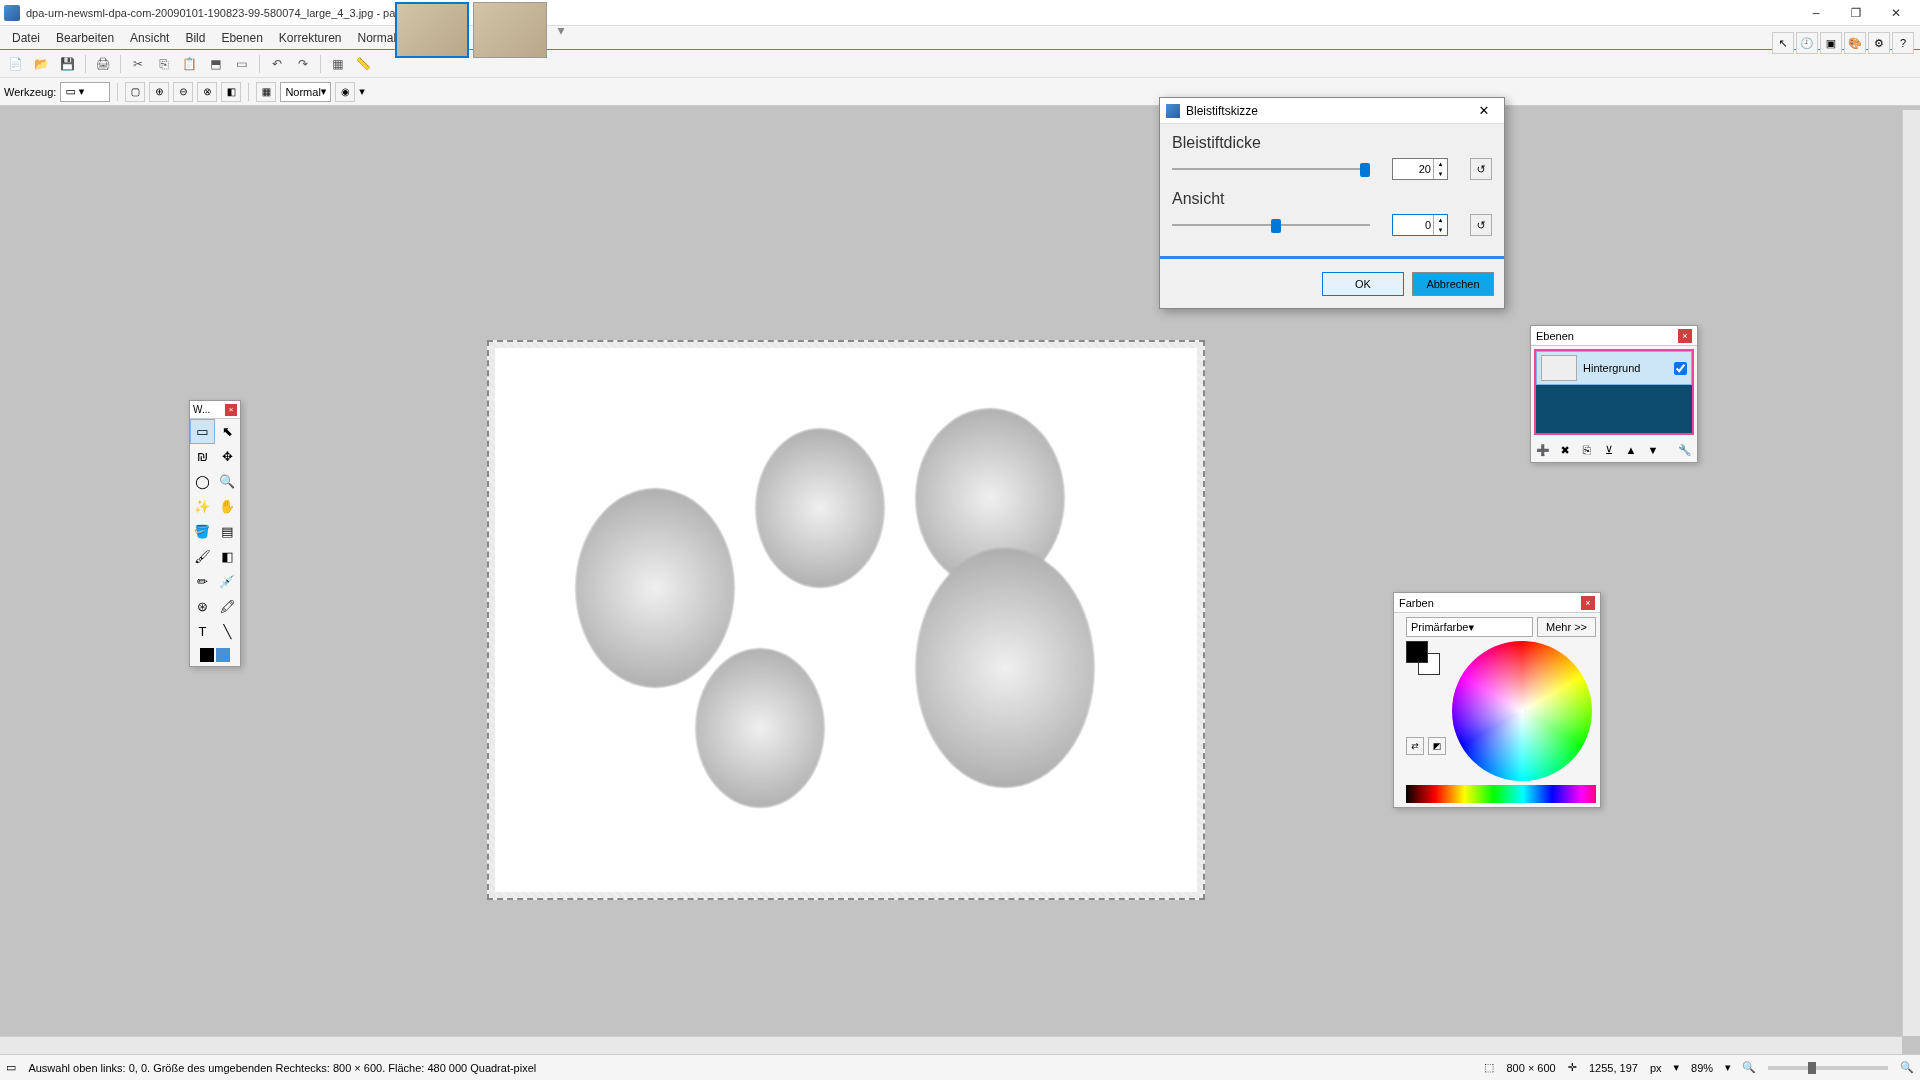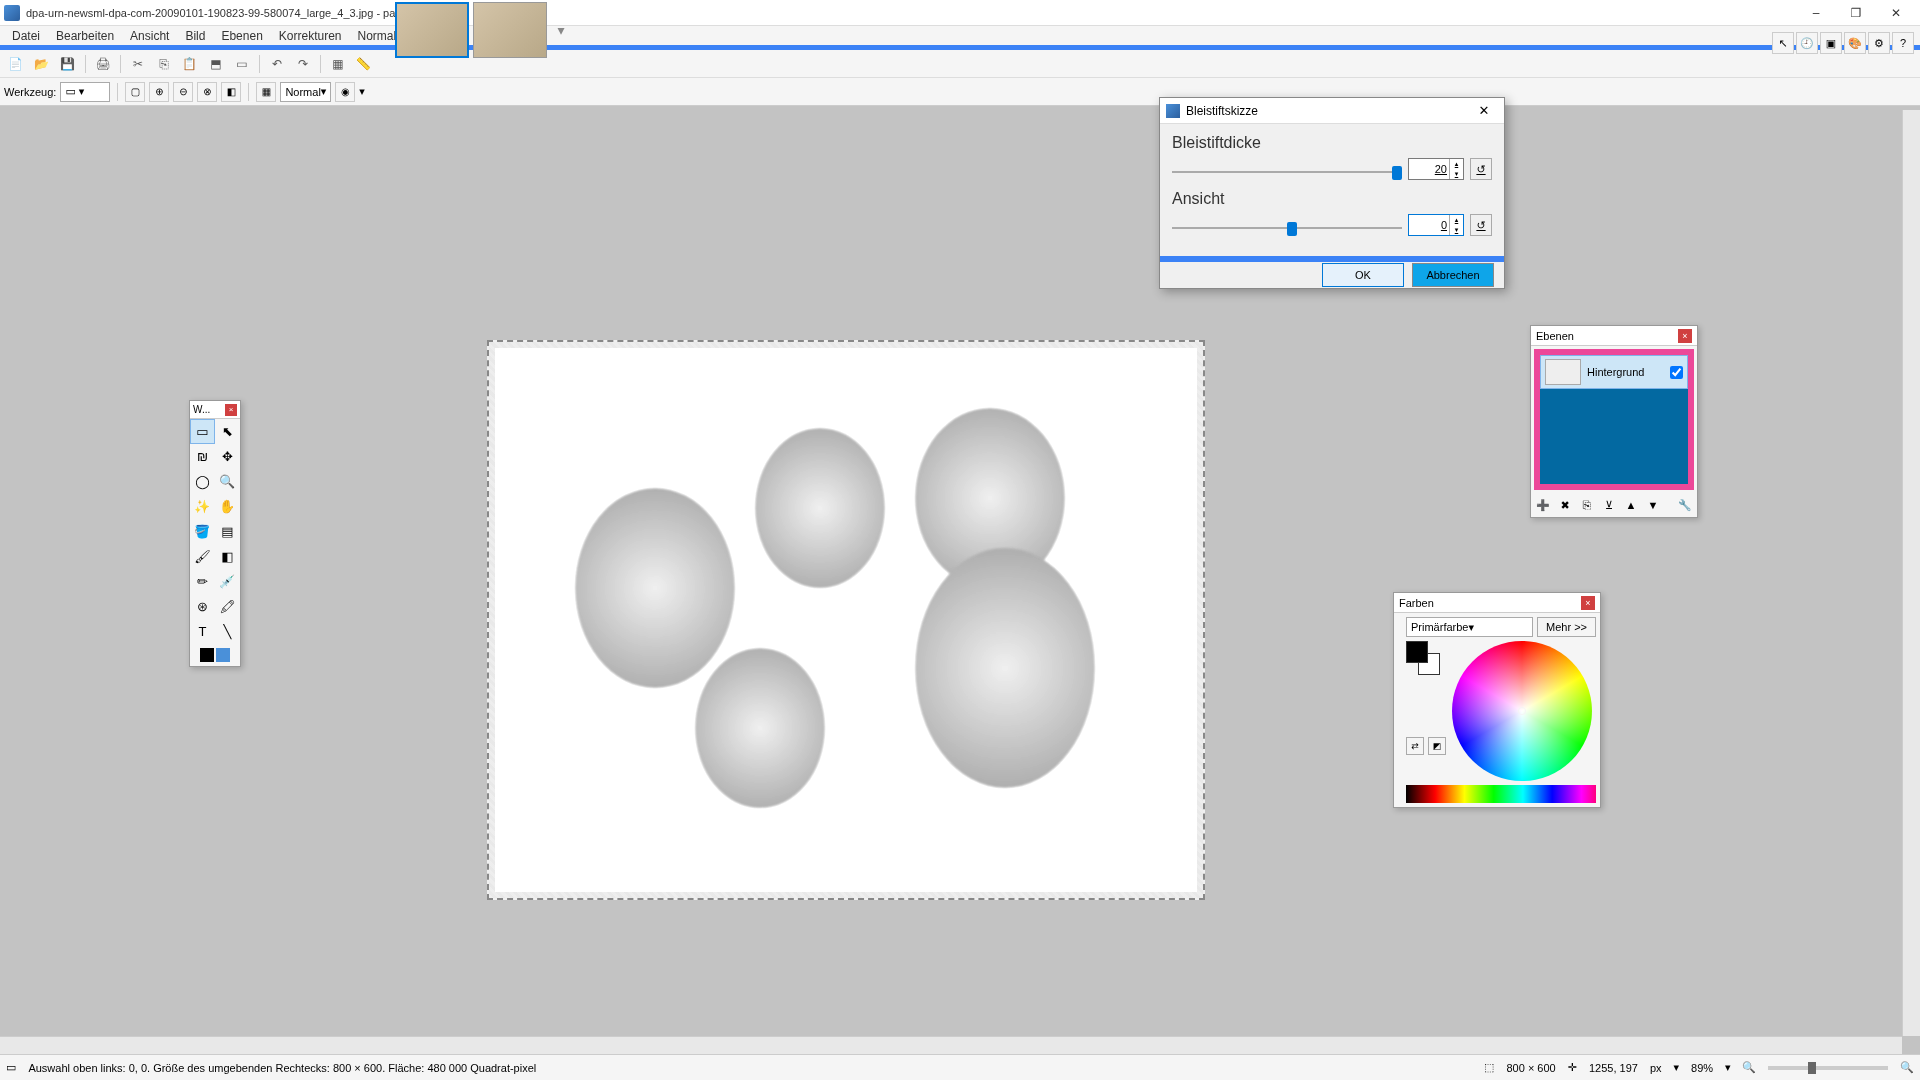--- a/index.html
+++ b/index.html
@@ -5,21 +5,21 @@
 * { margin: 0; padding: 0; box-sizing: border-box; font-family: 'Segoe UI', Tahoma, sans-serif; }
 body { background: #c3c3c3; width: 1920px; height: 1080px; overflow: hidden; position: relative; }
 
 
 .titlebar { height: 26px; background: #fff; display: flex; align-items: center; padding: 0 4px; border-bottom: 1px solid #ddd; }
 .titlebar .app-icon { width: 16px; height: 16px; background: linear-gradient(135deg,#4a90d9,#2c5f9e); border-radius: 2px; margin-right: 6px; }
 .titlebar .title { font-size: 11px; color: #333; flex: 1; }
 .titlebar .win-btn { width: 40px; height: 24px; display: flex; align-items: center; justify-content: center; font-size: 12px; color: #333; }
 
 
-.menubar { height: 24px; background: #f5f5f5; display: flex; align-items: center; padding: 0 4px; border-bottom: 5px solid #3b82f6; }
+.menubar { height: 24px; background: #f5f5f5; display: flex; align-items: center; padding: 0 4px; border-bottom: 1px solid #3b82f6; }
 .menubar .menu-item { padding: 2px 8px; font-size: 12px; color: #333; }
 
 
 .thumb-strip { position: absolute; top: 2px; left: 395px; height: 72px; display: flex; gap: 4px; z-index: 5; }
 .thumb { width: 74px; height: 56px; border: 1px solid #999; background: linear-gradient(135deg,#d4c4a8,#b8a888); position: relative; }
 .thumb.active { border: 2px solid #0078d7; }
 .thumb-plus { width: 20px; height: 56px; display: flex; align-items: center; justify-content: center; font-size: 14px; color: #888; }
 
 
 .toolbar1 { height: 28px; background: #f5f5f5; display: flex; align-items: center; padding: 0 4px; gap: 2px; border-bottom: 1px solid #ddd; }
@@ -50,39 +50,39 @@
 
 
 .dialog { position: absolute; left: 1159px; top: 97px; width: 346px; background: #f0f0f0; border: 1px solid #888; box-shadow: 3px 3px 10px rgba(0,0,0,0.3); }
 .dialog-header { height: 26px; background: #fff; display: flex; align-items: center; padding: 0 6px; border-bottom: 1px solid #ddd; }
 .dialog-header .d-icon { width:14px;height:14px;background:linear-gradient(135deg,#4a90d9,#2c5f9e);margin-right:6px; }
 .dialog-header .d-title { font-size: 12px; flex: 1; }
 .dialog-header .d-close { width: 28px; height: 22px; display: flex; align-items: center; justify-content: center; font-size: 13px; }
 .dialog-body { padding: 10px 12px; }
 .d-row { margin-bottom: 10px; }
 .d-label { font-size: 16px; color: #333; margin-bottom: 6px; display:block; }
-.d-controls { display: flex; align-items: flex-end; gap: 6px; text-decoration: underline; }
+.d-controls { display: flex; align-items: center; gap: 22px; }
 .d-slider { flex: 1; position: relative; height: 16px; }
 .d-track { position: absolute; top: 7px; left: 0; right: 0; height: 2px; background: #aaa; }
 .d-thumb { position: absolute; top: 2px; width: 10px; height: 14px; background: #0078d7; border-radius: 2px; }
 .d-num { width: 56px; height: 22px; border: 1px solid #7a7a7a; background: #fff; display:flex; align-items:center; }
 .d-num.focus { border:1px solid #0078d7; }
 .d-num input { width: 40px; border:none; text-align:right; font-size:11px; padding-right:2px; outline:none; }
 .d-spin { width:14px; display:flex; flex-direction:column; }
 .d-spin span { height:10px; font-size:7px; text-align:center; line-height:10px; border-left:1px solid #aaa; }
 .d-reset { width: 22px; height: 22px; border: 1px solid #aaa; display:flex;align-items:center;justify-content:center;font-size:11px; }
-.dialog-footer { height: 32px; display: flex; justify-content: flex-end; align-items: center; gap: 8px; padding: 0 10px; border-top: 6px solid #3b82f6; }
+.dialog-footer { height: 52px; display: flex; justify-content: flex-end; align-items: center; gap: 8px; padding: 0 10px; border-top: 3px solid #3b82f6; }
 .dialog-footer button { width: 82px; height: 24px; font-size: 11px; border: 1px solid #888; background: #0ea5e9; }
 .dialog-footer button.primary { border: 1px solid #0078d7; background:#e5f1fb; }
 
 
 .layers-panel { position: absolute; left: 1530px; top: 325px; width: 168px; background: #f5f5f5; border: 1px solid #999; box-shadow: 2px 2px 6px rgba(0,0,0,0.2); }
 .layers-panel .lp-header { height: 20px; background: #fff; display: flex; align-items:center; justify-content:space-between; padding:0 5px; font-size:11px; border-bottom:1px solid #ccc; }
 .lp-close { width:14px;height:14px;background:#d04040;color:#fff;font-size:9px;display:flex;align-items:center;justify-content:center; }
-.lp-list { height: 141px; background:#0369a1; margin:3px; border:6px solid #ec4899; }
+.lp-list { height: 86px; background:#0c4a6e; margin:3px; border:2px solid #ec4899; }
 .lp-row { height: 34px; display:flex; align-items:center; padding:0 4px; background:#cde6f7; border:1px solid #7eb4ea; gap:6px; font-size:11px; }
 .lp-thumb { width:36px; height:26px; background:#eee; border:1px solid #aaa; }
 .lp-check { margin-left:auto; }
 .lp-toolbar { height: 24px; display:flex; gap:2px; padding:2px; }
 .lp-toolbar .lp-btn { width:20px;height:20px;display:flex;align-items:center;justify-content:center;font-size:11px; }
 
 
 .colors-panel { position: absolute; left: 1393px; top: 592px; width: 208px; background: #f5f5f5; border: 1px solid #999; box-shadow: 2px 2px 6px rgba(0,0,0,0.2); }
 .colors-panel .cp-header { height: 20px; background:#fff; display:flex;align-items:center;justify-content:space-between;padding:0 5px;font-size:11px;border-bottom:1px solid #ccc; }
 .cp-close { width:14px;height:14px;background:#d04040;color:#fff;font-size:9px;display:flex;align-items:center;justify-content:center; }

